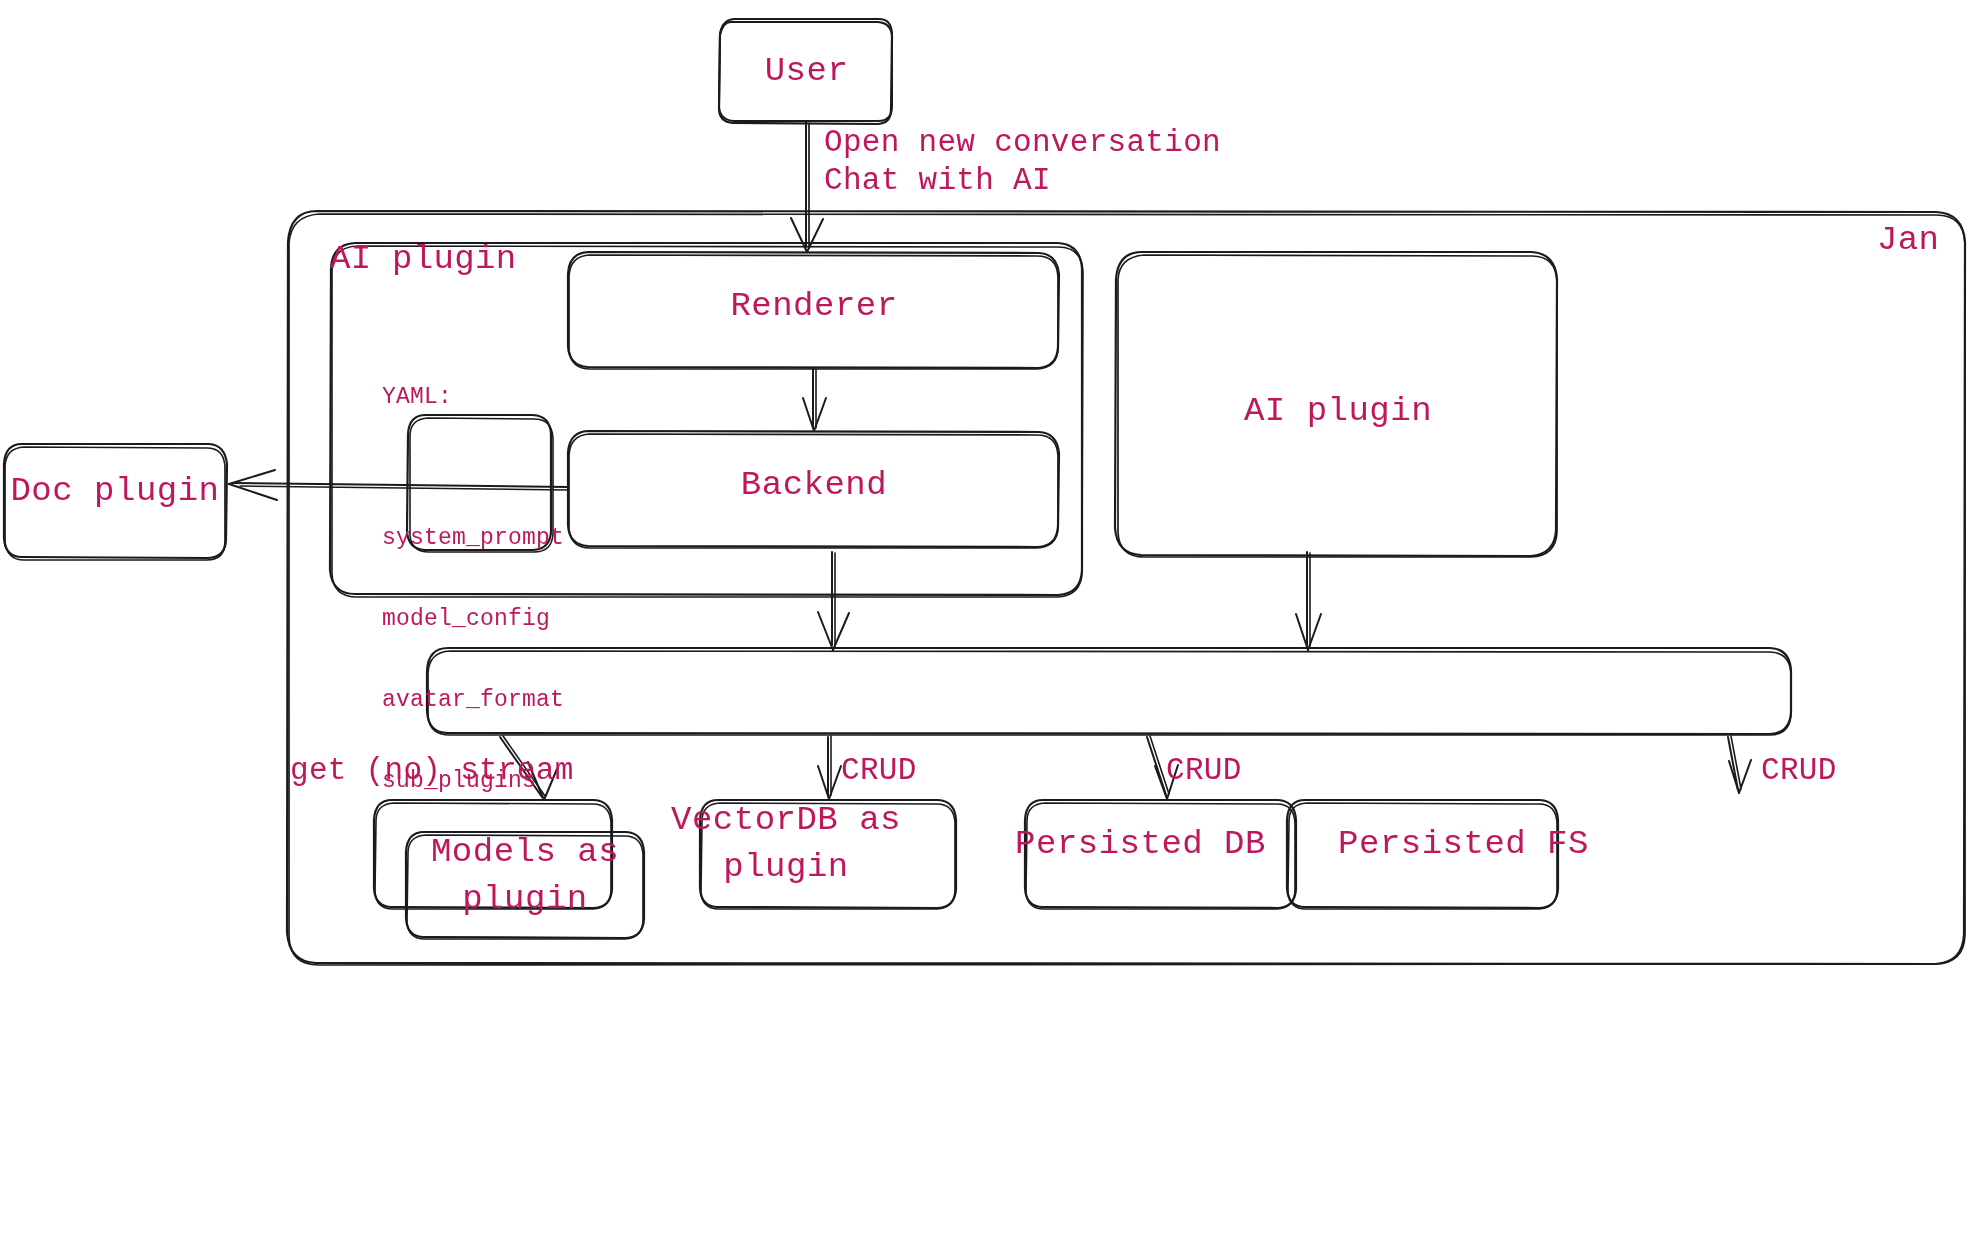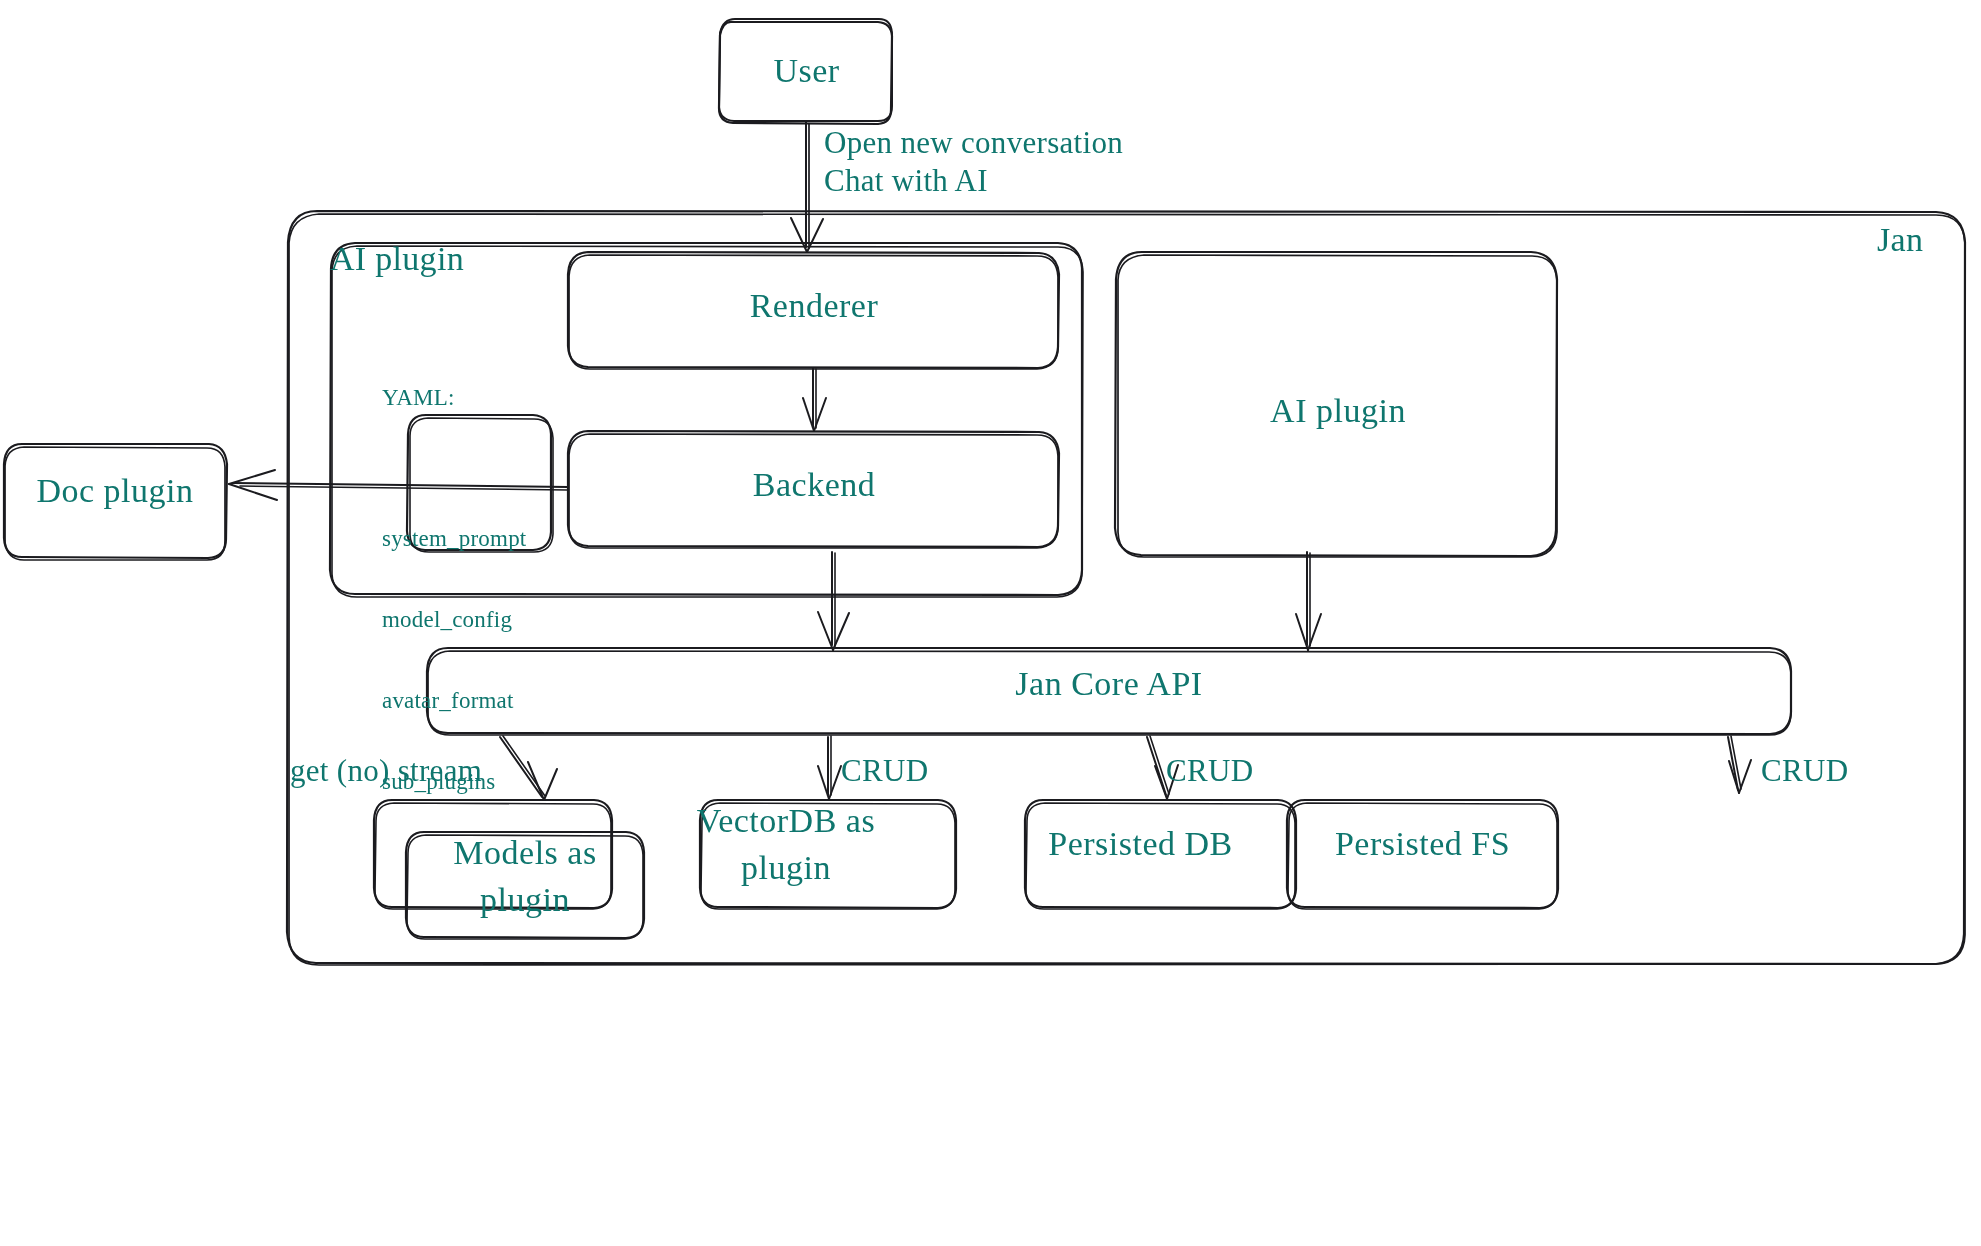--- a/index.html
+++ b/index.html
@@ -1,21 +1,21 @@
 <!DOCTYPE html>
 <html><head>
 <meta charset="utf-8">
 <style>
   html,body{margin:0;padding:0;background:#ffffff;}
   body{width:1981px;height:1246px;overflow:hidden;
        font-family:"DejaVu Sans","Liberation Sans",sans-serif;}
   #stage{position:relative;width:1981px;height:1246px;background:#fff;}
   svg#diagram{position:absolute;left:0;top:0;width:1981px;height:1246px;}
-  .lbl{position:absolute;color:#0f766e;white-space:pre;pointer-events:none;
-       font-family:Liberation Serif, serif;}
+  .lbl{position:absolute;color:#be185d;white-space:pre;pointer-events:none;
+       font-family:Liberation Mono, monospace;}
   .node-label{text-align:center;font-size:34px;letter-spacing:.5px;}
   .edge-label{font-size:31px;letter-spacing:.3px;}
   .group-label{font-size:34px;letter-spacing:.3px;}
   .yaml-label{font-size:23px;line-height:27px;letter-spacing:.2px;margin-left:32px;}
   .ctr{display:flex;align-items:center;justify-content:center;}
 </style>
 </head>
 <body>
 
 <div id="stage">
@@ -169,39 +169,38 @@
 Chat with AI</div>
 
   <div class="lbl node-label ctr" style="left:569px;top:275px;width:490px;height:62px;">Renderer</div>
 
   <div class="lbl node-label ctr" style="left:569px;top:454px;width:490px;height:62px;">Backend</div>
 
   <div class="lbl node-label ctr" style="left:1143px;top:380px;width:390px;height:62px;">AI plugin</div>
 
   <div class="lbl node-label ctr" style="left:5px;top:460px;width:220px;height:62px;">Doc plugin</div>
 
-  <div class="lbl node-label ctr" style="left:429px;top:660px;width:1360px;height:48px;">Jan Core API</div>
 
   <div class="lbl edge-label" style="left:290px;top:753px;">get (no) stream</div>
 
   <div class="lbl edge-label" style="left:841px;top:753px;">CRUD</div>
 
   <div class="lbl edge-label" style="left:1166px;top:753px;">CRUD</div>
 
   <div class="lbl edge-label" style="left:1761px;top:753px;">CRUD</div>
 
   <div class="lbl node-label ctr" style="left:407px;top:826px;width:236px;height:100px;white-space:pre-line;line-height:47px;">Models as
 plugin</div>
 
   <div class="lbl node-label ctr" style="left:659px;top:794px;width:254px;height:100px;white-space:pre-line;line-height:47px;">VectorDB as
 plugin</div>
 
   <div class="lbl node-label ctr" style="left:1006px;top:794px;width:269px;height:100px;">Persisted DB</div>
 
-  <div class="lbl node-label ctr" style="left:1288px;top:794px;width:269px;height:100px;text-align:right;">Persisted FS</div>
+  <div class="lbl node-label ctr" style="left:1329px;top:794px;width:269px;height:100px;text-align:right;">Persisted FS</div>
 
   <div class="lbl yaml-label" style="left:350px;top:330px;width:180px;">
     <div>YAML:</div>
     <div style="height:6px;"></div>
     <div>system_prompt</div>
     <div>model_config</div>
     <div>avatar_format</div>
     <div>sub_plugins</div>
   </div>
 

